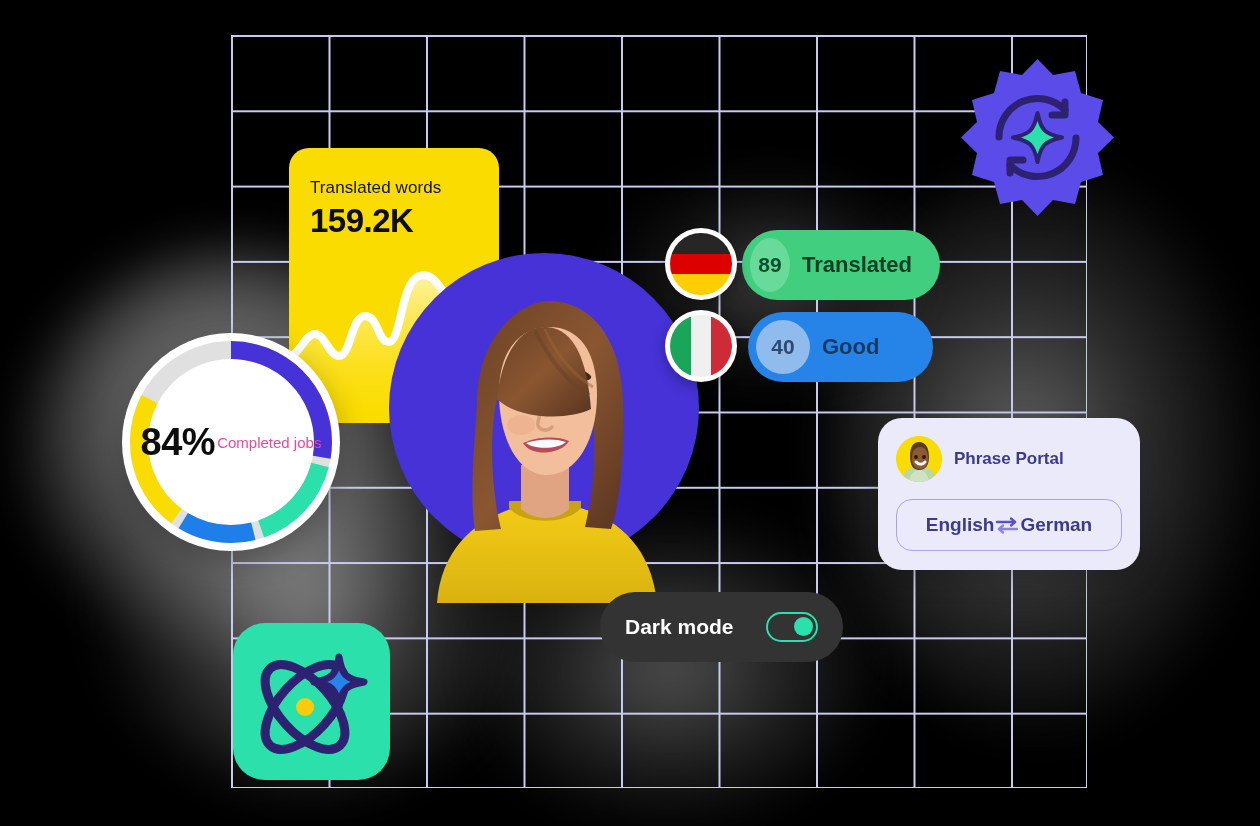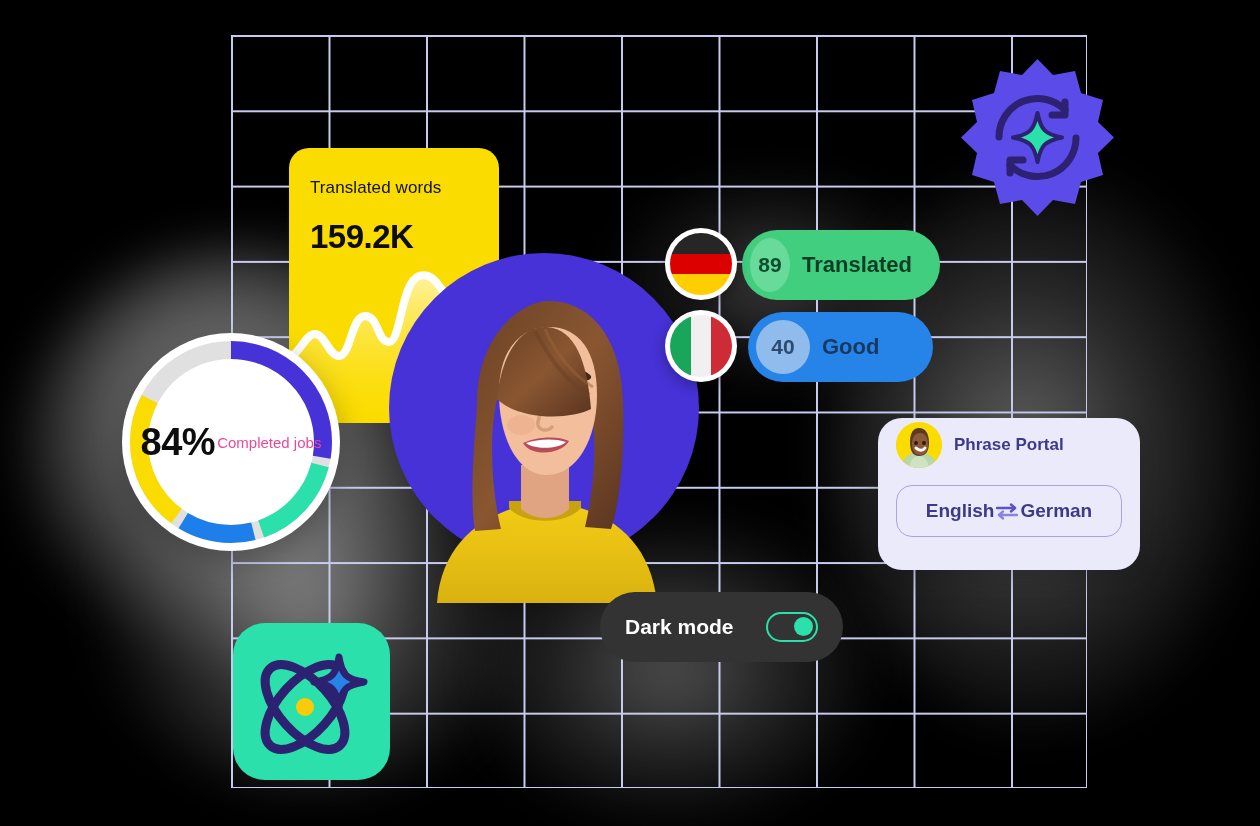--- a/index.html
+++ b/index.html
@@ -89,21 +89,20 @@
   }
   #translated-card .card-title {
     position: absolute; left: 21px; top: 30px;
     font-size: 17px; font-weight: 500; color: #111111;
     letter-spacing: .1px;
   }
   #translated-card .card-value {
     position: absolute; left: 21px; top: 54px;
     font-size: 33px; font-weight: 700; color: #0d0d0d;
     letter-spacing: -.5px;
-    margin-top: 16px;
   }
   #wave-svg { position: absolute; left: 0; bottom: 0; width: 210px; height: 185px; }
 
   
   #donut-card {
     position: absolute;
     left: 122px; top: 333px;
     width: 218px; height: 218px;
     border-radius: 50%;
     background: #ffffff;
@@ -203,21 +202,21 @@
     overflow: hidden;
   }
 
   
   #portal-card {
     position: absolute;
     left: 878px; top: 418px;
     width: 262px; height: 152px;
     border-radius: 24px;
     background: #EBEAFB;
-    padding: 4px 18px;
+    padding: 18px 18px;
     z-index: 7;
     box-shadow: 0 8px 26px rgba(0,0,0,.22);
   }
   #portal-head { display: flex; align-items: center; gap: 12px; }
   #portal-avatar {
     width: 46px; height: 46px; border-radius: 50%;
     background: #FBDC00; overflow: hidden; flex: none;
   }
   #portal-title { font-size: 17px; font-weight: 700; color: #3D3A8C; }
   #lang-pill {

